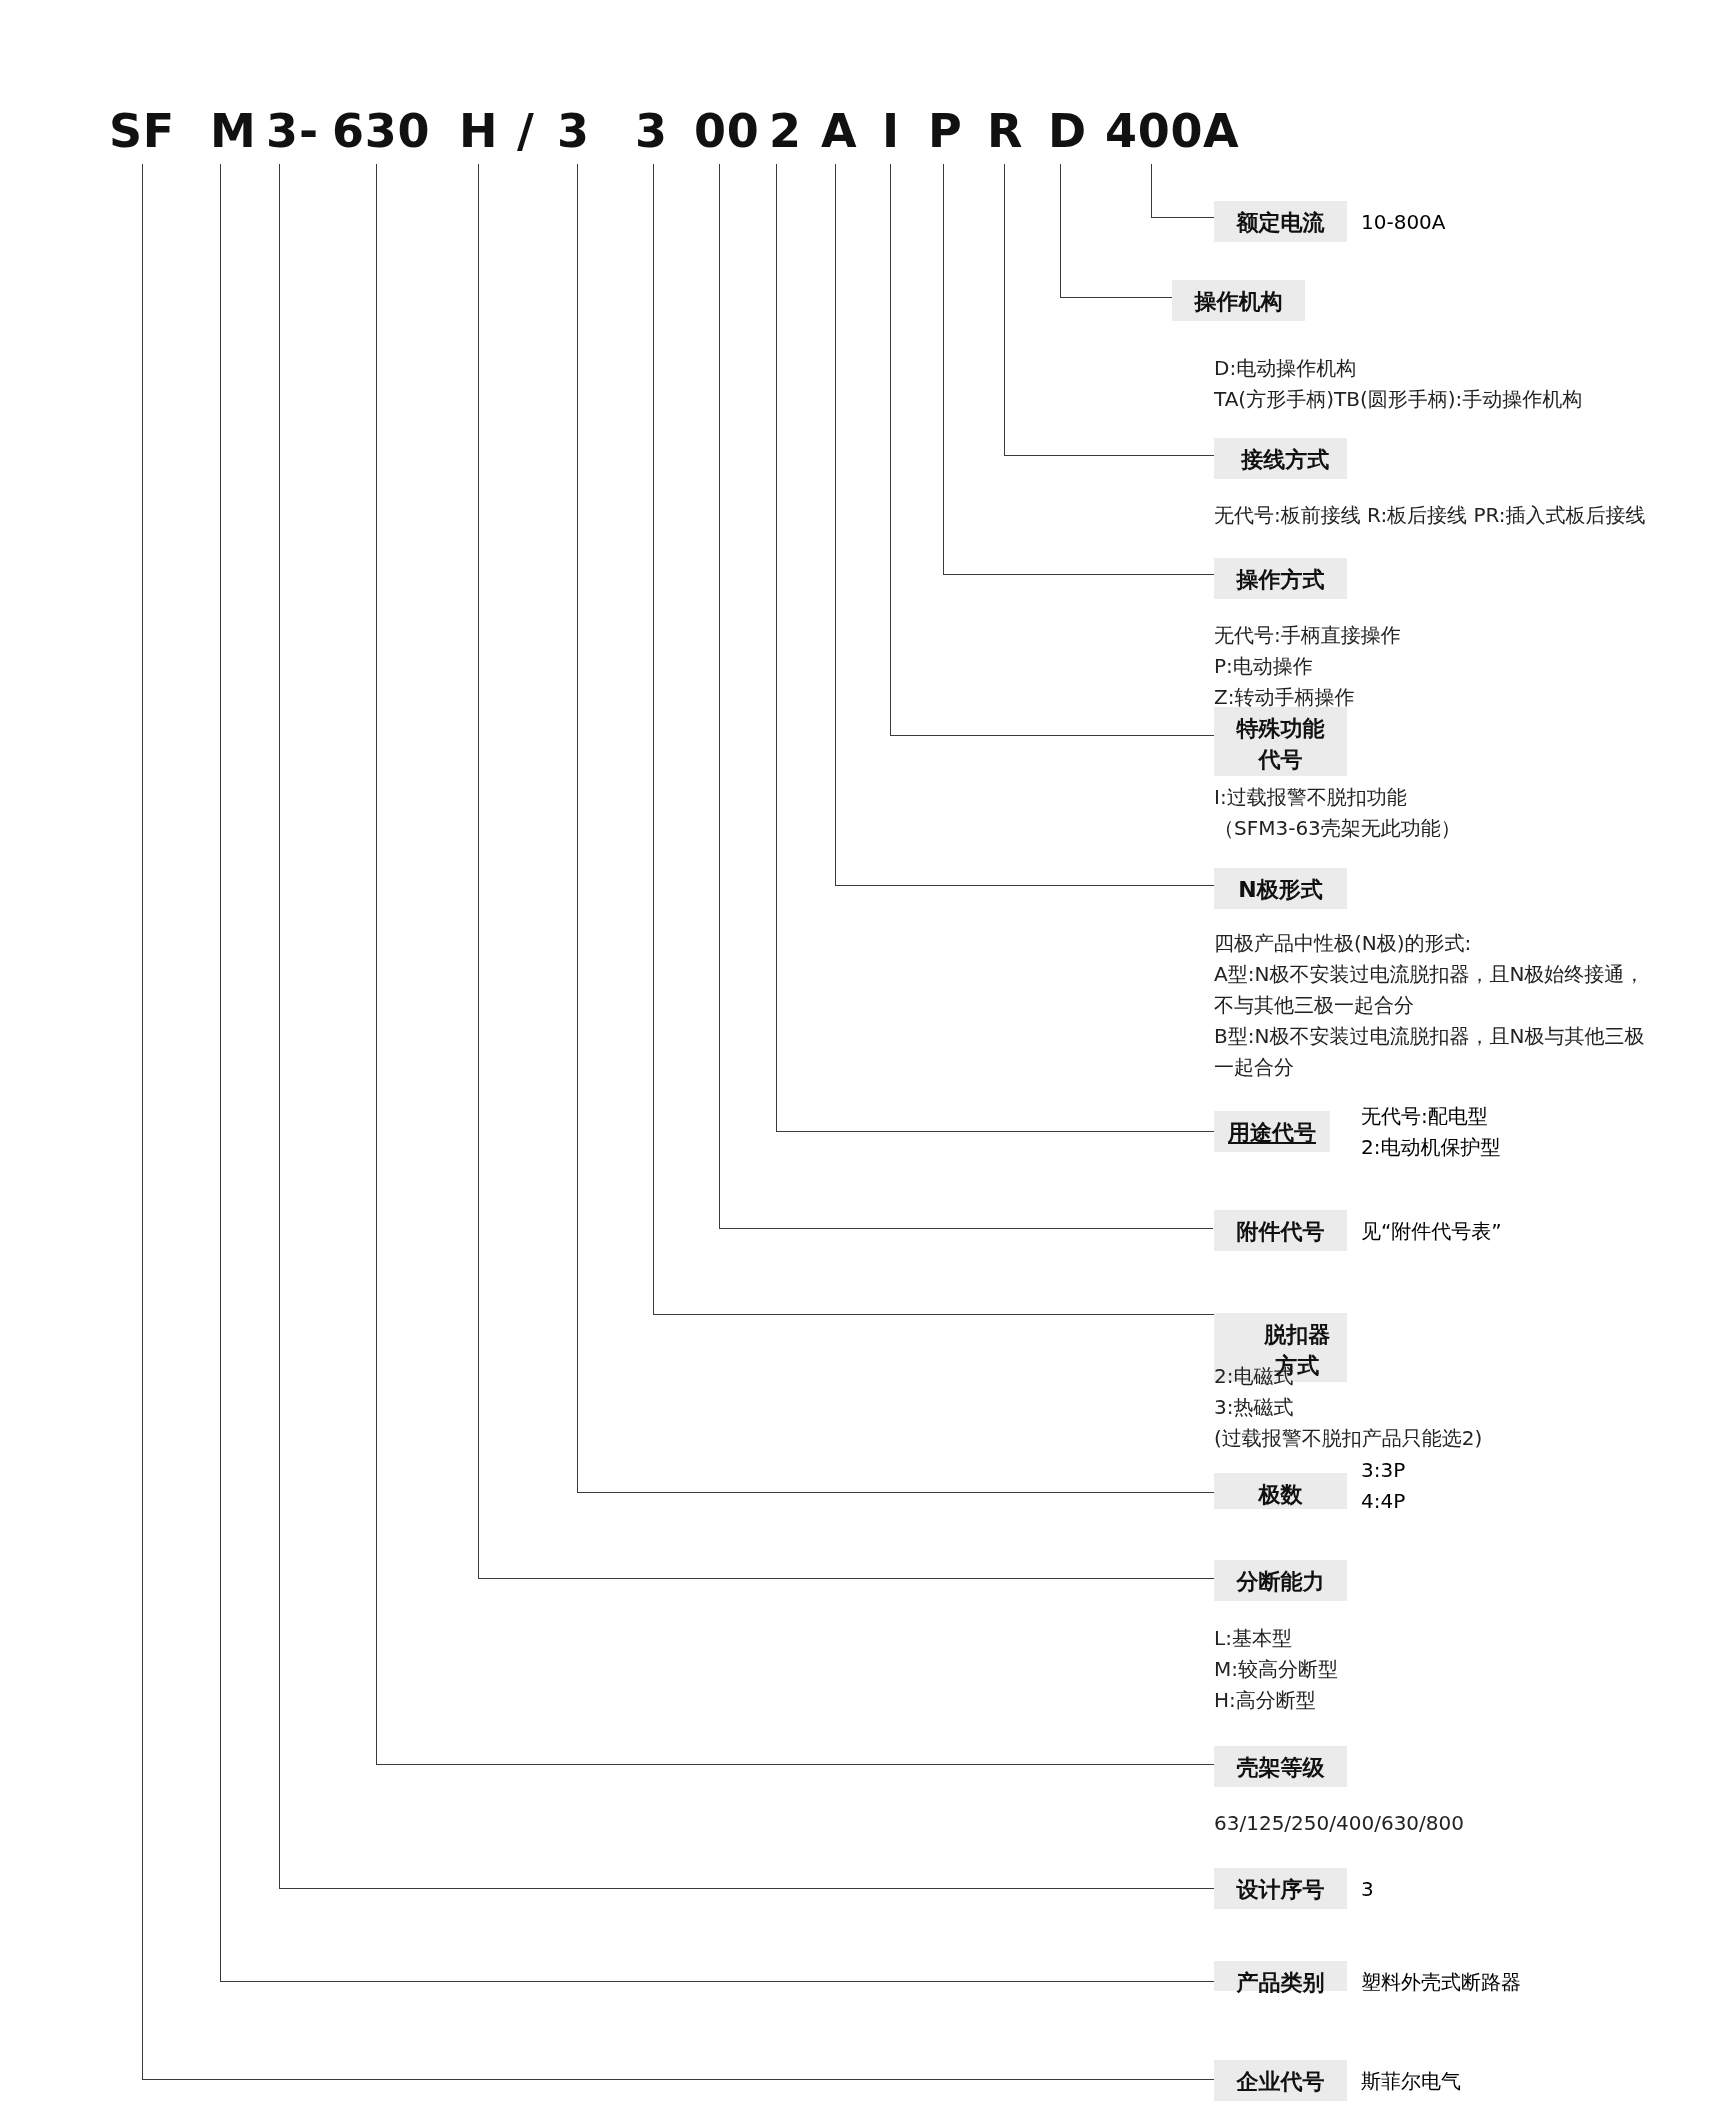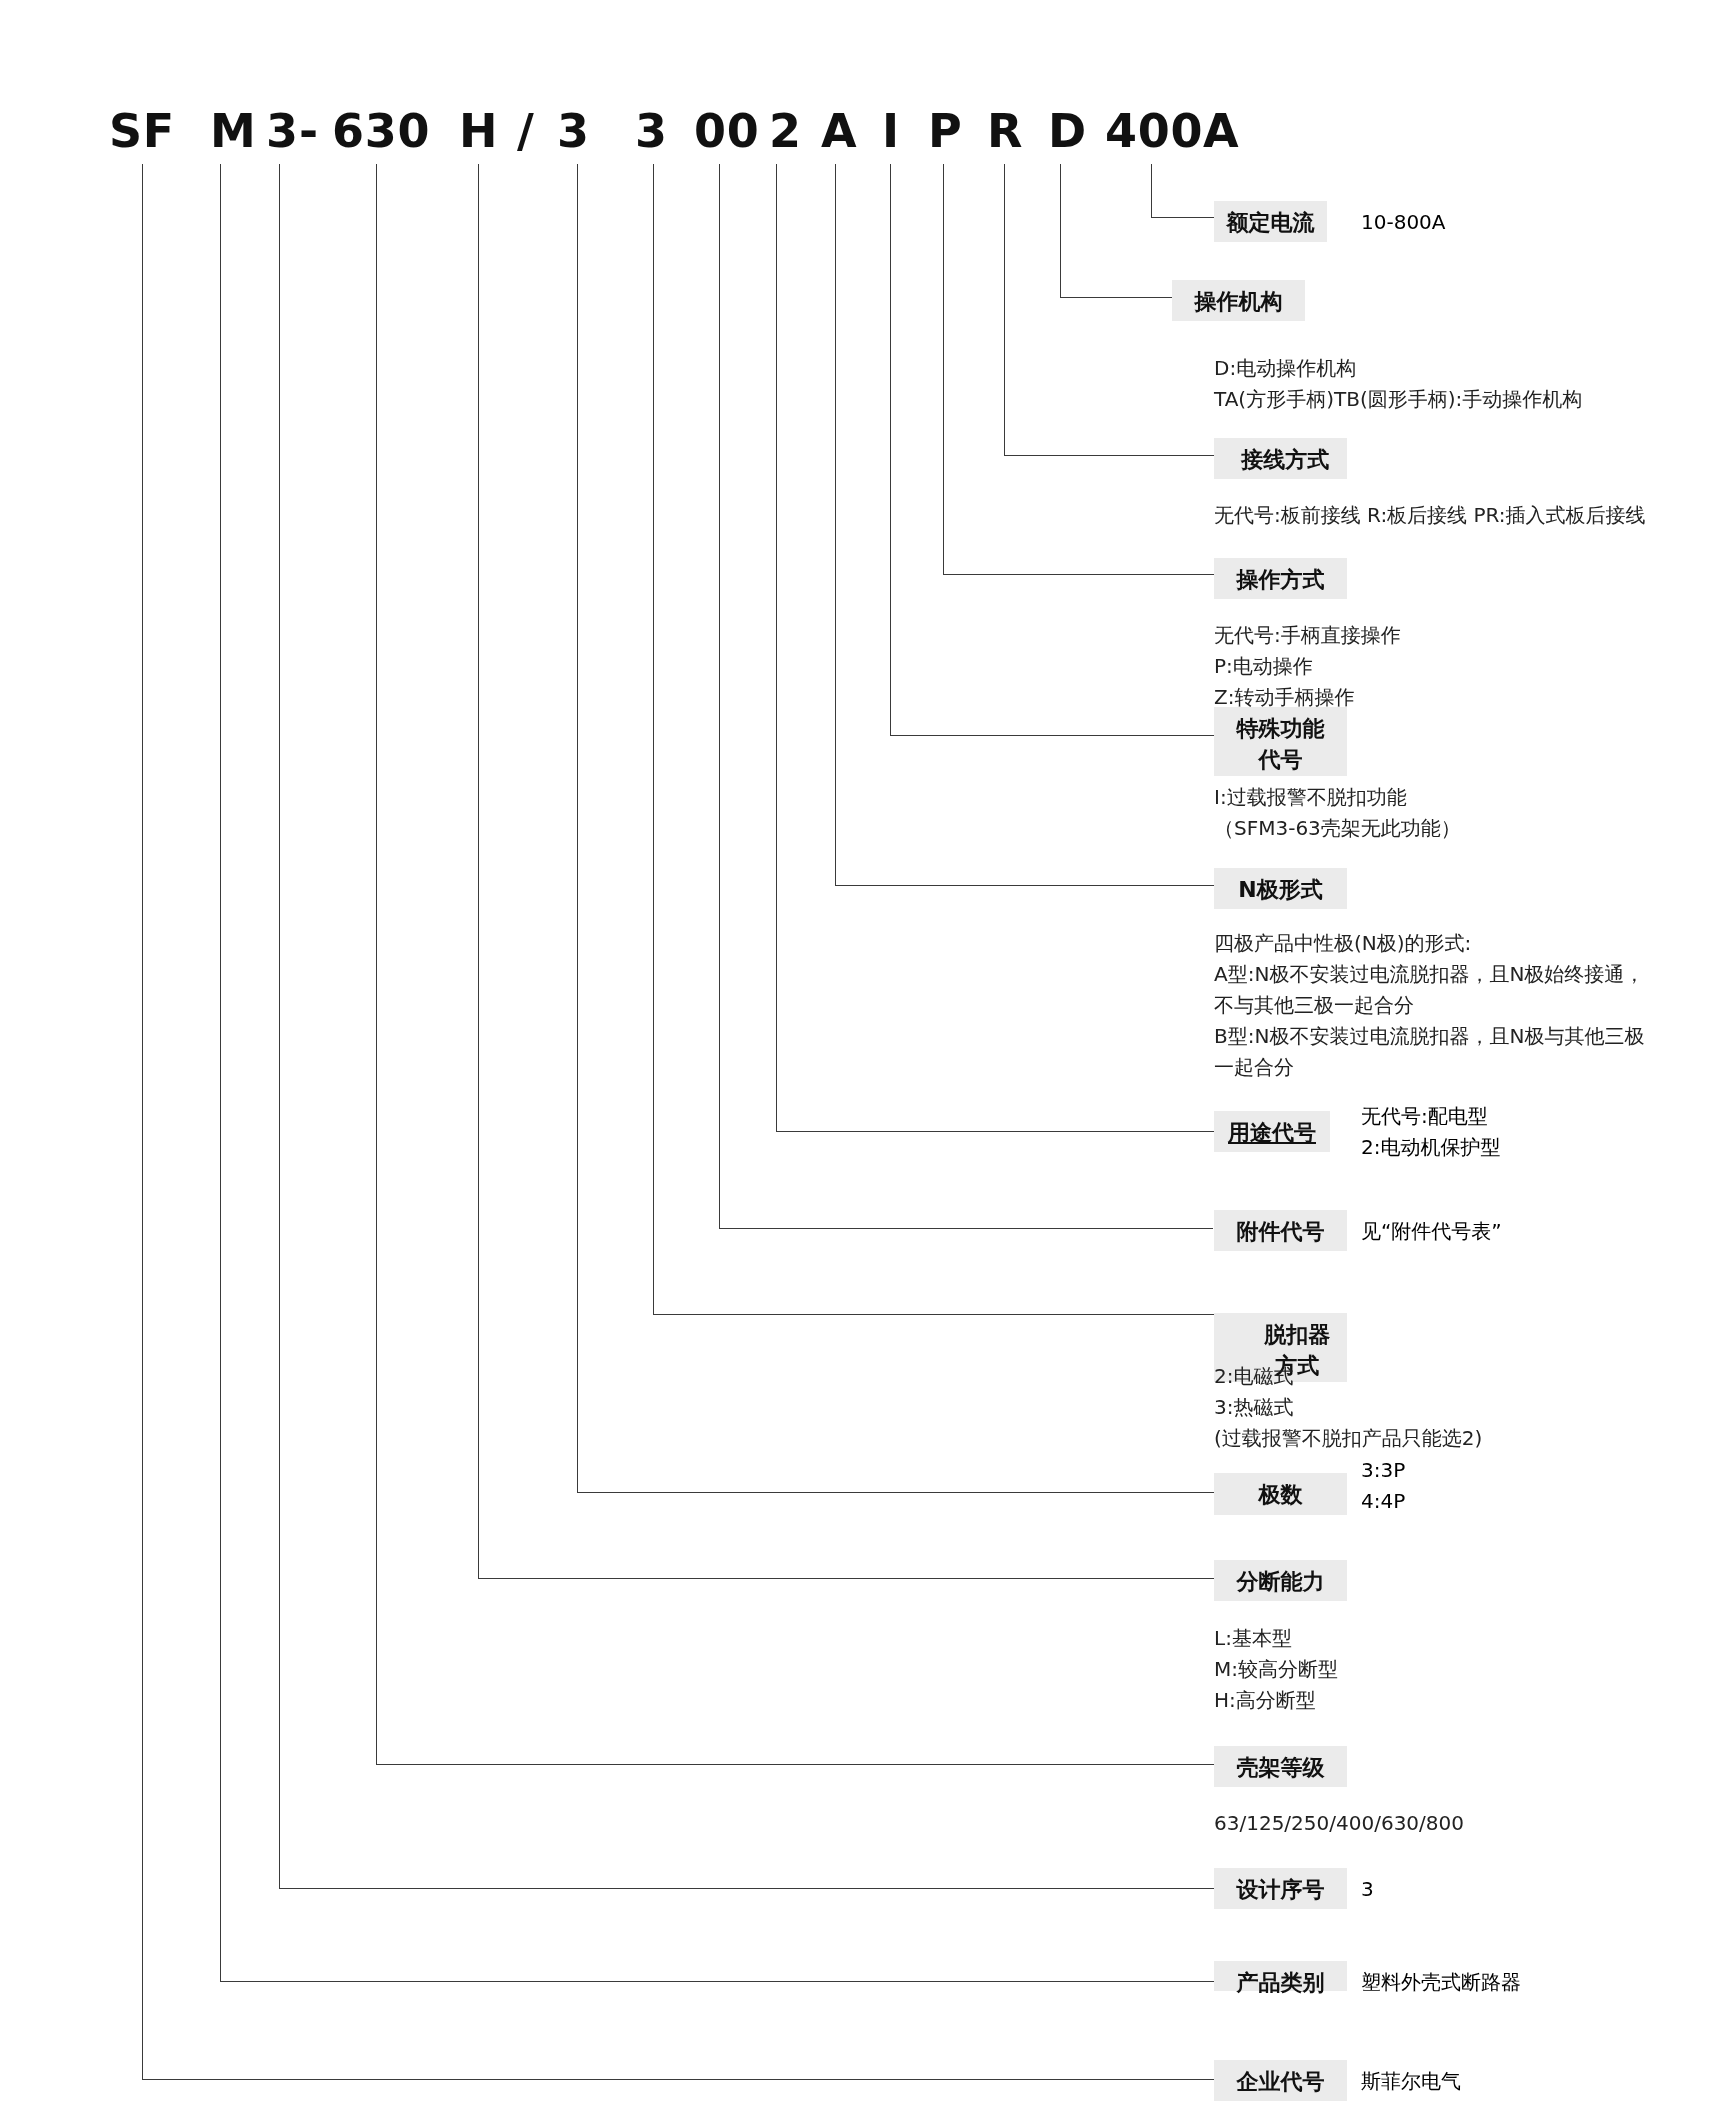--- a/index.html
+++ b/index.html
@@ -140,21 +140,21 @@
 
   <div class="vline" style="left:279px; top:164px; height:1724px;"></div>
   <div class="hline" style="left:279px; top:1888px; width:935px;"></div>
 
   <div class="vline" style="left:220px; top:164px; height:1817px;"></div>
   <div class="hline" style="left:220px; top:1981px; width:994px;"></div>
 
   <div class="vline" style="left:142px; top:164px; height:1916px;"></div>
   <div class="hline" style="left:142px; top:2079px; width:1072px;"></div>
 
-  <div class="label-box" style="left:1214px; top:201px; width:113px; height:41px;">额定电流</div>
+  <div class="label-box" style="left:1214px; top:201px; width:133px; height:41px;">额定电流</div>
   <div class="desc-inline" style="left:1361px; top:207px;">10-800A</div>
 
   <div class="label-box" style="left:1172px; top:280px; width:133px; height:41px;">操作机构</div>
   <div class="desc" style="left:1214px; top:353px;">D:电动操作机构
 TA(方形手柄)TB(圆形手柄):手动操作机构</div>
 
   <div class="label-box" style="left:1214px; top:438px; width:133px; height:41px;padding-left:20px;">接线方式</div>
   <div class="desc" style="left:1214px; top:500px;">无代号:板前接线   R:板后接线    PR:插入式板后接线</div>
 
   <div class="label-box" style="left:1214px; top:558px; width:133px; height:41px;">操作方式</div>
@@ -180,21 +180,21 @@
 
   <div class="label-box" style="left:1214px; top:1210px; width:133px; height:41px;">附件代号</div>
   <div class="desc-inline" style="left:1361px; top:1216px;">见“附件代号表”</div>
 
   <div class="label-box" style="left:1214px; top:1313px; width:133px; height:69px; line-height:31px;padding-left:44px;">脱扣器
 方式</div>
   <div class="desc" style="left:1214px; top:1361px;">2:电磁式
 3:热磁式
 (过载报警不脱扣产品只能选2)</div>
 
-  <div class="label-box" style="left:1214px; top:1473px; width:133px; height:42px;text-align:center;">极数</div>
+  <div class="label-box" style="left:1214px; top:1473px; width:133px; height:36px;text-align:center;">极数</div>
   <div class="desc-inline" style="left:1361px; top:1455px;">3:3P
 4:4P</div>
 
   <div class="label-box" style="left:1214px; top:1560px; width:133px; height:41px;">分断能力</div>
   <div class="desc" style="left:1214px; top:1623px;">L:基本型
 M:较高分断型
 H:高分断型</div>
 
   <div class="label-box" style="left:1214px; top:1746px; width:133px; height:41px;">壳架等级</div>
   <div class="desc" style="left:1214px; top:1808px;">63/125/250/400/630/800</div>

